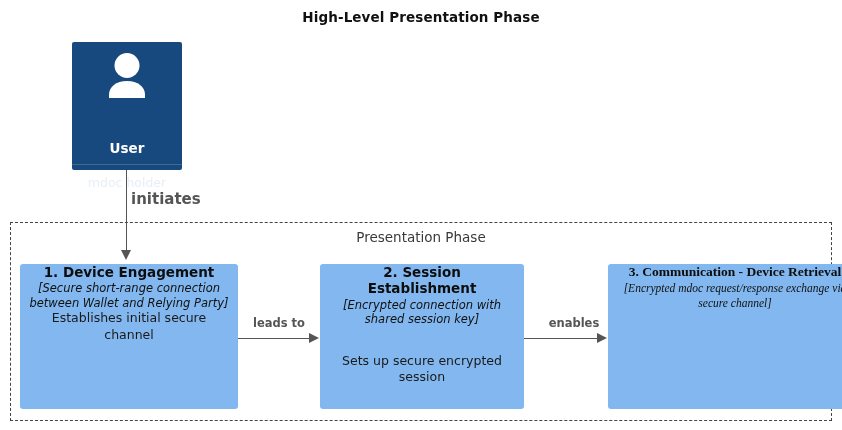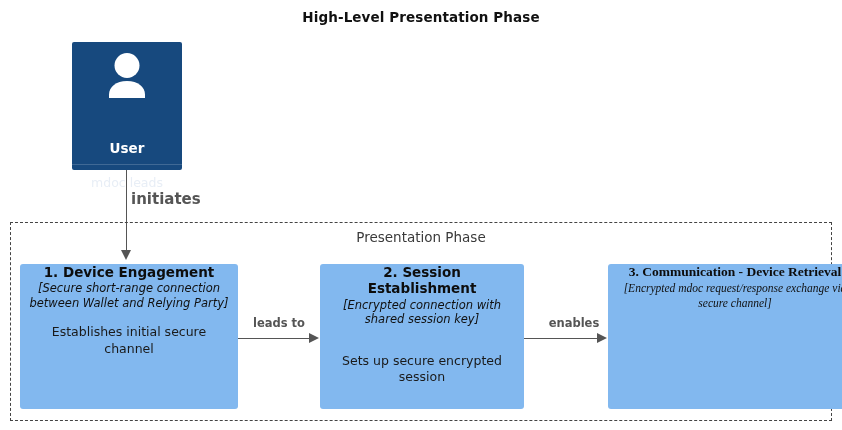--- a/index.html
+++ b/index.html
@@ -153,21 +153,20 @@
     line-height: 1.22;
   }
   .step-note {
     margin-top: 1px;
     font-size: 11.5px;
     font-style: italic;
     color: #101010;
     line-height: 1.26;
   }
   .step-desc {
-    margin-top: 14px;
     font-size: 12.5px;
     color: #1a1a1a;
     line-height: 1.3;
   }
   #step-box-2 .step-desc { margin-top: 26px; }
   #step-box-3 .step-desc { margin-top: 14px; }
 
   
   .edge-h-line {
     position: absolute;
@@ -210,21 +209,21 @@
 
   <div id="actor-node">
     <div id="actor-icon">
       <svg width="110" height="46" viewBox="0 0 110 46" xmlns="http://www.w3.org/2000/svg">
         <circle cx="55" cy="13.5" r="12.5" fill="#ffffff"></circle>
         <path d="M55 29 C44 29 37 35 37 42.5 L37 46 L73 46 L73 42.5 C73 35 66 29 55 29 Z" fill="#ffffff"></path>
       </svg>
     </div>
     <div id="actor-name">User</div>
     <div id="actor-divider"></div>
-    <div id="actor-role">mdoc leads</div>
+    <div id="actor-role">mdoc holder</div>
   </div>
 
   <div id="edge-initiates-line"></div>
   <div id="edge-initiates-head"></div>
   <div id="edge-initiates-label">initiates</div>
 
   <div id="phase-group"></div>
   <div id="phase-group-title">Presentation Phase</div>
 
   <div id="step-box-1" class="step-box">

